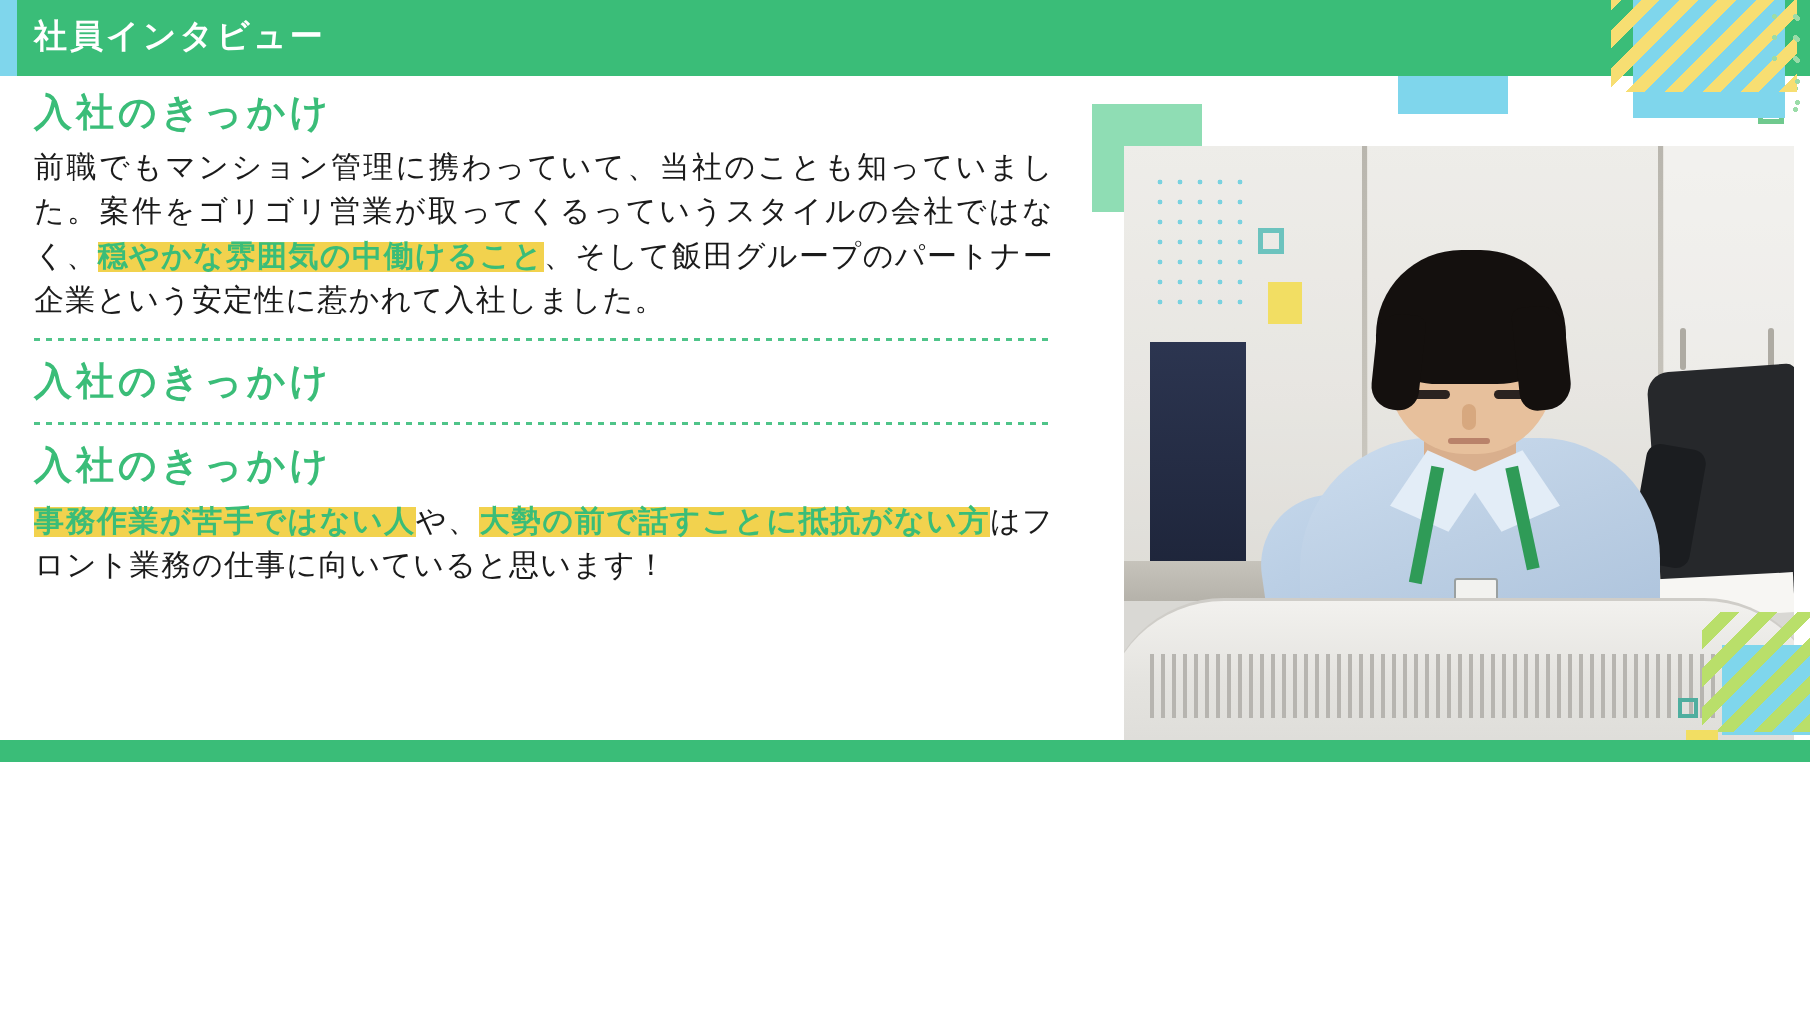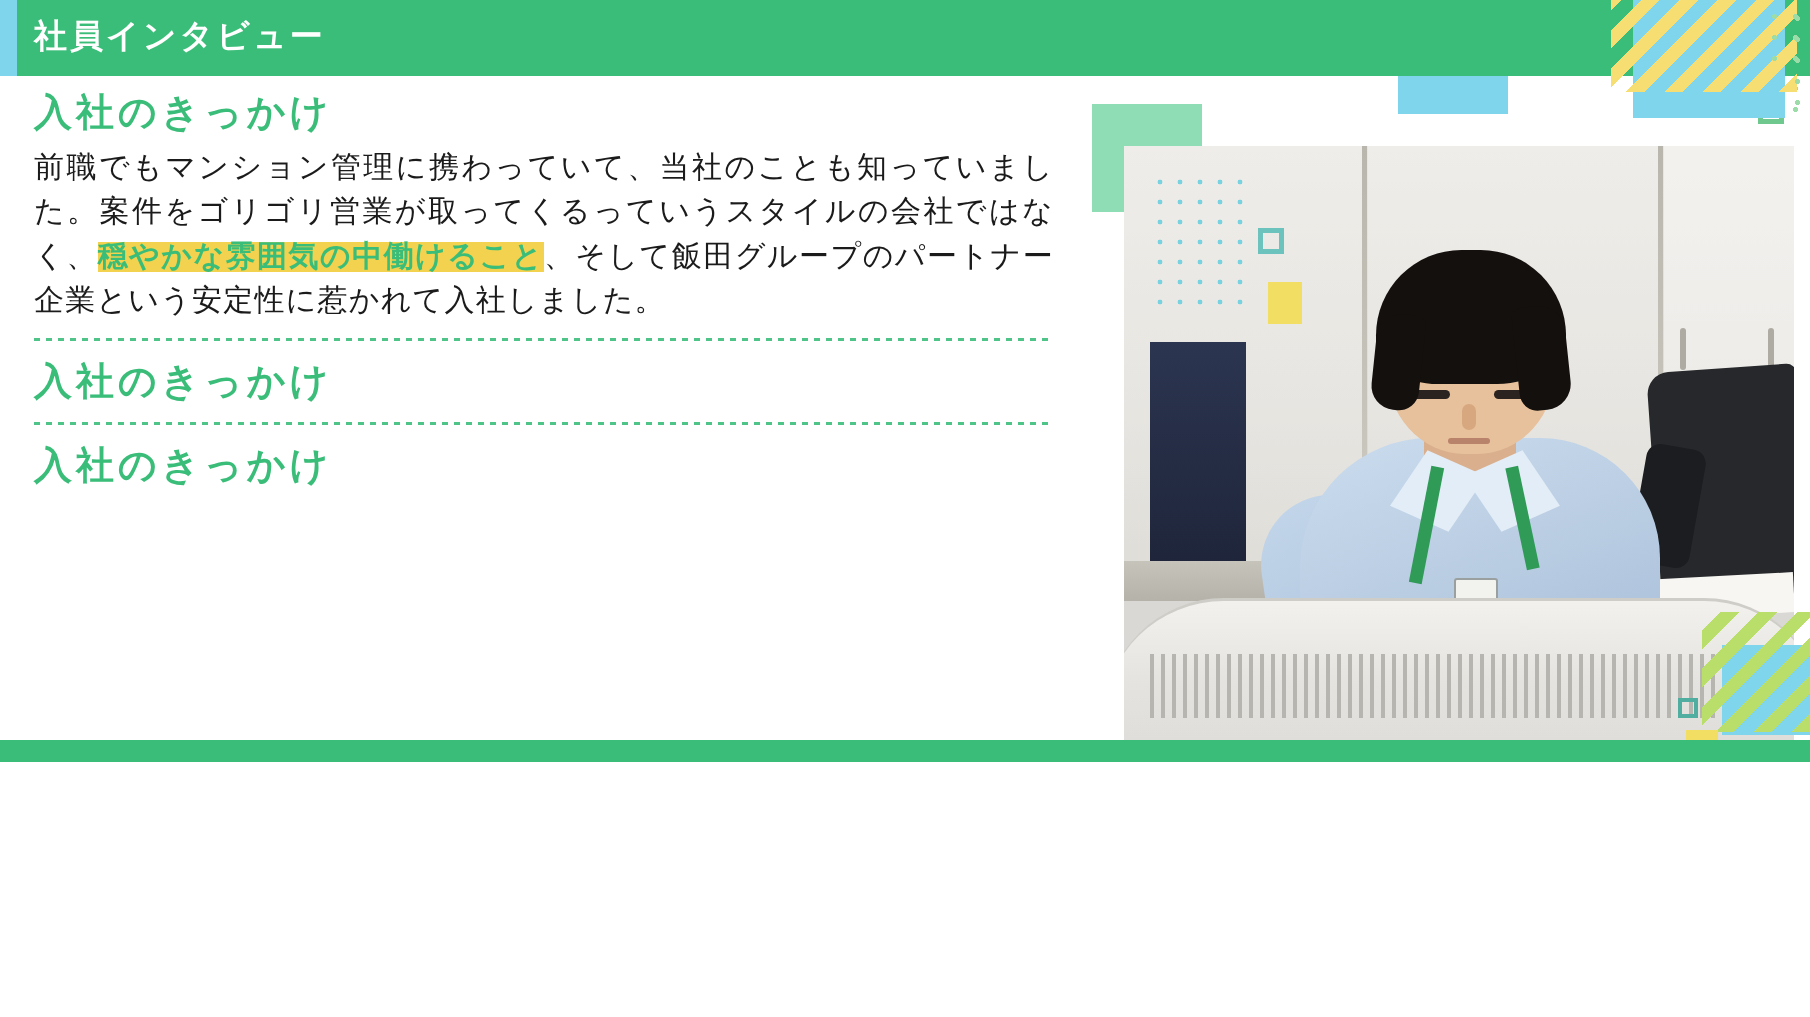--- a/index.html
+++ b/index.html
@@ -370,20 +370,23 @@
     <div class="divider"></div>
 
     <div class="section">
       <div class="sec-heading">入社のきっかけ</div>
     </div>
 
     <div class="divider"></div>
 
     <div class="section">
       <div class="sec-heading">入社のきっかけ</div>
+      <div class="sec-body">
+        <span class="mark">事務作業が苦手ではない人</span><span>や、</span><span class="mark">大勢の前で話すことに抵抗がない方</span><span>はフロント業務の仕事に向いていると思います！</span>
+      </div>
     </div>
 
   </div>
 
   <div class="sq" style="left:1092px; top:104px; width:110px; height:108px; background:#8FDDB4; z-index:3;"></div>
 
   <div class="photo-frame" title="オフィスのデスクでパソコンに向かう社員の写真">
     <div class="photo-scene">
       <div class="wall"></div>
       <div class="cab-panel" style="left:0px; width:240px;"></div>

